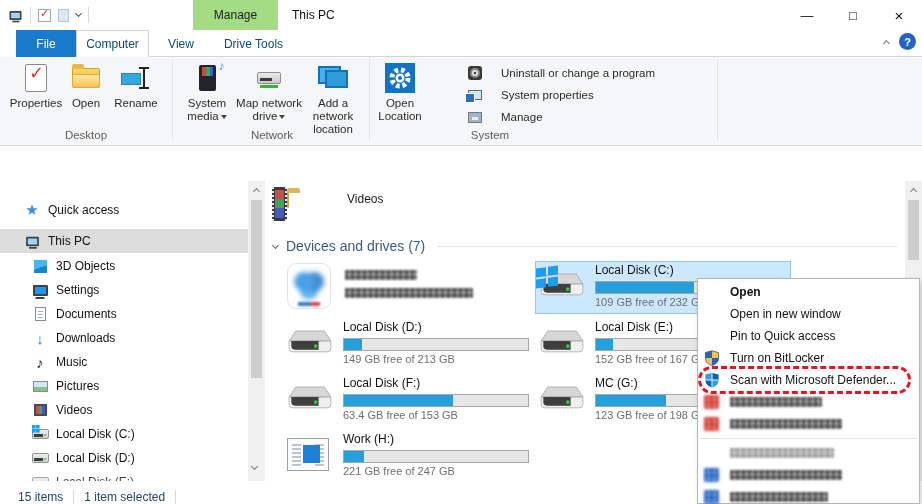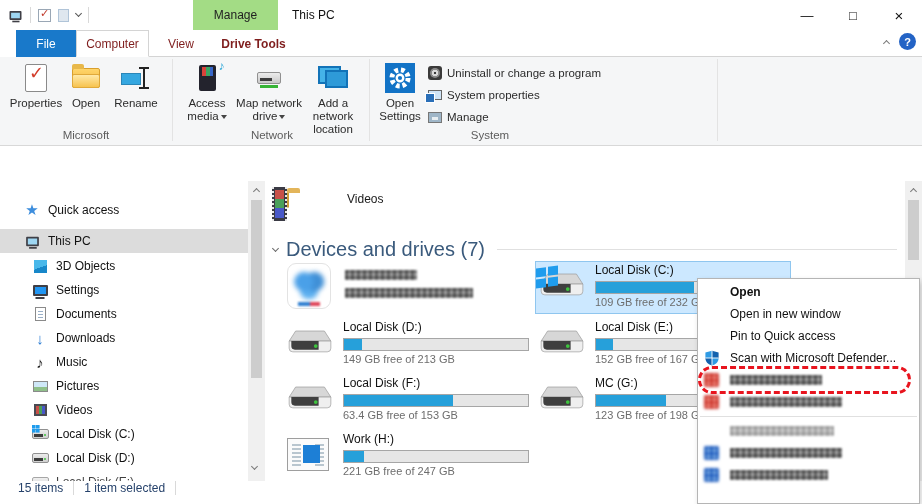--- a/index.html
+++ b/index.html
@@ -10,35 +10,35 @@
   .titlebar{position:absolute;left:0;top:0;width:922px;height:30px;background:#fff;}
   .qat{position:absolute;left:8px;top:4px;display:flex;align-items:center;gap:7px;height:22px;}
   .qsep{width:1px;height:16px;background:#d9d9d9;}
   .managetab{position:absolute;left:193px;top:0;width:85px;height:30px;background:#a3dc85;display:flex;align-items:center;justify-content:center;color:#222;}
   .wintitle{position:absolute;left:292px;top:8px;color:#111;}
   .wctrls{position:absolute;right:0;top:0;display:flex;height:30px;}
   .wbtn{width:46px;height:30px;display:flex;align-items:center;justify-content:center;font-size:13px;color:#111;}
 
   
   .tabrow{position:absolute;left:16px;top:30px;width:922px;height:27px;background:#fff;border-bottom:1px solid #d4d4d4;display:flex;}
-  .tab{height:27px;display:flex;align-items:center;justify-content:center;color:#7f1d1d;}
+  .tab{height:27px;display:flex;align-items:center;justify-content:center;color:#0c4a6e;}
   .tab.file{width:60px;background:#1979ca;color:#fff;}
   .tab.computer{width:73px;background:#fff;border:1px solid #d4d4d4;border-bottom:1px solid #fff;margin-bottom:-1px;}
   .tab.view{width:64px;}
-  .tab.drivetools{width:81px;margin-left:0;font-weight:bold;}
+  .tab.drivetools{width:81px;margin-left:0;}
   .ribbonhelp{position:absolute;right:6px;top:33px;display:flex;align-items:center;gap:10px;}
   .helpq{width:17px;height:17px;border-radius:50%;background:#2363c5;color:#fff;display:flex;align-items:center;justify-content:center;font-weight:bold;font-size:11px;}
 
   
   .ribbon{position:absolute;left:0;top:57px;width:922px;height:89px;background:#f5f6f7;border-bottom:1px solid #d8d8d8;}
   .rsep{position:absolute;top:2px;width:1px;height:82px;background:#e3e3e3;}
   .bigbtn{position:absolute;top:4px;display:flex;flex-direction:column;align-items:center;text-align:center;color:#2b2b2b;font-size:11.5px;line-height:13px;}
   .bigbtn .icn{height:34px;display:flex;align-items:center;justify-content:center;margin-bottom:2px;}
   .glabel{position:absolute;top:72px;color:#5d5d5d;font-size:11.5px;text-align:center;}
-  .smallbtn{position:absolute;display:flex;align-items:center;gap:5px;color:#2b2b2b;font-size:11.5px;height:20px;}
+  .smallbtn{position:absolute;display:flex;align-items:center;gap:19px;color:#2b2b2b;font-size:11.5px;height:20px;margin-left:40px;}
   .caret{display:inline-block;width:0;height:0;border-left:3px solid transparent;border-right:3px solid transparent;border-top:4px solid #444;margin-left:2px;vertical-align:middle;}
 
   
   .ic-props{width:22px;height:28px;background:#fff;border:1.5px solid #8a8a8a;border-radius:2px;position:relative;}
   .ic-props::after{content:"✓";color:#d23c2a;font-size:18px;font-weight:bold;position:absolute;left:3px;top:2px;}
   .ic-folder{width:28px;height:20px;background:linear-gradient(#ffd56a,#f0b23a);border:1px solid #d99f2b;border-radius:2px;position:relative;}
   .ic-folder::before{content:"";position:absolute;top:-5px;left:-1px;width:12px;height:5px;background:#e8b84a;border-radius:2px 2px 0 0;}
   .ic-folder::after{content:"";position:absolute;left:-1px;right:-1px;bottom:-1px;height:12px;background:linear-gradient(#ffe9a8,#f7c34f);border:1px solid #e0a93a;border-radius:2px;}
   .ic-rename{position:relative;width:30px;height:22px;}
   .ic-rename::before{content:"";position:absolute;left:0;top:6px;width:18px;height:10px;background:#35a7e0;border:1px solid #2a86b8;}
@@ -77,21 +77,21 @@
   .sitem .sic{width:20px;display:flex;align-items:center;justify-content:center;margin-right:6px;}
   .sitem.sel{background:#dcdcdc;}
   .vscroll{position:absolute;width:17px;background:#f0f0f0;display:flex;flex-direction:column;align-items:center;}
   .vthumb{position:absolute;left:3px;width:11px;background:#cdcdcd;}
   .chv{display:inline-block;width:7px;height:7px;border-right:2px solid #7a7a7a;border-bottom:2px solid #7a7a7a;}
   .chv.up{transform:rotate(-135deg);}
   .chv.down{transform:rotate(45deg);}
   .chv.sm{width:5px;height:5px;border-width:1.5px;}
 
   .panel{position:absolute;left:265px;top:181px;width:640px;height:300px;background:#fff;overflow:hidden;}
-  .grouphdr{position:absolute;left:8px;top:57px;right:8px;display:flex;align-items:center;gap:8px;color:#3a5a7c;font-size:20px;}
+  .grouphdr{position:absolute;left:8px;top:57px;right:8px;display:flex;align-items:center;gap:8px;color:#3a5a7c;font-size:14px;}
   .grouphdr .rule{flex:1;height:1px;background:#e0e0e0;margin-left:4px;}
 
   .tile{position:absolute;width:252px;height:50px;}
   .tile .ticon{position:absolute;left:2px;top:6px;}
   .tile .tinfo{position:absolute;left:58px;top:0;right:2px;}
   .tname{color:#111;height:17px;}
   .bar{width:186px;height:13px;border:1px solid #a6a6a6;background:#e6e6e6;margin-top:1px;}
   .fill{height:100%;background:#26a0da;}
   .tfree{color:#6d6d6d;font-size:11px;margin-top:2px;}
   .selhl{position:absolute;left:270px;top:80px;width:256px;height:53px;background:#cce8ff;border:1px solid #8fc6ef;}
@@ -137,21 +137,21 @@
 
   
   .cmenu{position:absolute;left:697px;top:278px;width:223px;height:226px;background:#fff;border:1px solid #b5b5b5;box-shadow:2px 3px 6px rgba(0,0,0,.18);z-index:30;padding-top:2px;}
   .mitem{height:22px;display:flex;align-items:center;padding-left:6px;color:#111;}
   .mitem .mic{width:26px;display:flex;align-items:center;justify-content:flex-start;}
   .mitem.bold{font-weight:bold;}
   .msep{height:1px;background:#e0e0e0;margin:3px 2px;}
   .reddash{position:absolute;left:698px;top:366px;width:213px;height:28px;border:3px dashed #e8141e;border-radius:14px;z-index:40;}
 
   
-  .statusbar{position:absolute;left:0;top:481px;width:922px;height:23px;background:#fff;display:flex;align-items:flex-start;color:#26426b;}
+  .statusbar{position:absolute;left:0;top:481px;width:922px;height:23px;background:#fff;display:flex;align-items:flex-end;color:#26426b;}
   .ssep{width:1px;height:14px;background:#d9d9d9;margin:0 10px;}
 
   .qmon{transform:scale(.8);}
 </style>
 </head>
 <body>
 
 <svg width="0" height="0" style="position:absolute">
   <defs>
     <symbol id="hdd3d" viewBox="0 0 64 44">
@@ -243,28 +243,28 @@
         <span class="ic-folder"></span>
       </span>
     <span>Open</span>
   </div>
   <div class="bigbtn" style="left:108px;width:56px">
     <span class="icn">
         <span class="ic-rename"></span>
       </span>
     <span>Rename</span>
   </div>
-  <div class="glabel" style="left:8px;width:156px">Microsoft</div>
+  <div class="glabel" style="left:8px;width:156px">Desktop</div>
   <div class="rsep" style="left:172px"></div>
 
   <div class="bigbtn" style="left:180px;width:54px">
     <span class="icn">
         <span class="ic-media"></span>
       </span>
-    <span><span>Access media</span><span class="caret"></span></span>
+    <span><span>System media</span><span class="caret"></span></span>
   </div>
   <div class="bigbtn" style="left:236px;width:66px">
     <span class="icn">
         <span class="ic-netdrive"></span>
       </span>
     <span><span>Map network drive</span><span class="caret"></span></span>
   </div>
   <div class="bigbtn" style="left:302px;width:62px">
     <span class="icn">
         <span class="ic-twomon"></span>
@@ -275,21 +275,21 @@
   <div class="rsep" style="left:369px"></div>
 
   <div class="bigbtn" style="left:375px;width:50px">
     <span class="icn">
         <span class="ic-settings">
           <svg width="26" height="26">
             <use href="#gear"></use>
           </svg>
         </span>
       </span>
-    <span>Open Settings</span>
+    <span>Open Location</span>
   </div>
   <div class="smallbtn" style="left:428px;top:6px">
     <span class="ic-disc"></span>
     <span>Uninstall or change a program</span>
   </div>
   <div class="smallbtn" style="left:428px;top:28px">
     <span class="ic-sysprop"></span>
     <span>System properties</span>
   </div>
   <div class="smallbtn" style="left:428px;top:50px">
@@ -540,20 +540,28 @@
     <span class="mic"></span>
       <span>Open in new window</span>
   </div>
   <div class="mitem">
     <span class="mic"></span>
       <span>Pin to Quick access</span>
   </div>
   <div class="mitem">
     <span class="mic">
         <svg width="16" height="16">
+          <use href="#uacshield"></use>
+        </svg>
+      </span>
+    <span>Turn on BitLocker</span>
+  </div>
+  <div class="mitem">
+    <span class="mic">
+        <svg width="16" height="16">
           <use href="#defshield"></use>
         </svg>
       </span>
     <span>Scan with Microsoft Defender...</span>
   </div>
   <div class="mitem">
     <span class="mic">
         <span class="pxicon red"></span>
       </span>
     <span class="px" style="width:92px"></span>

